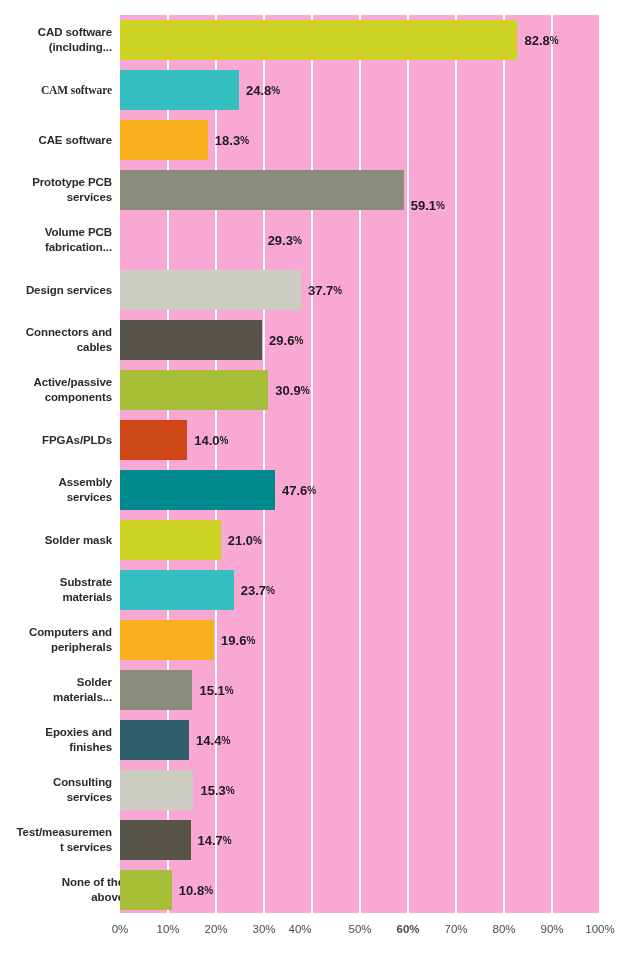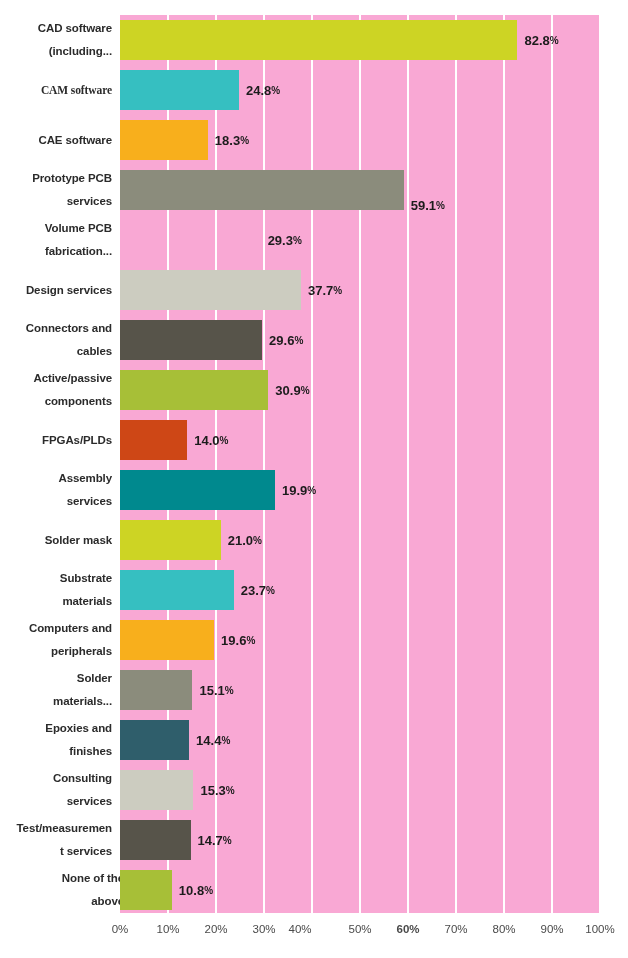--- a/index.html
+++ b/index.html
@@ -34,21 +34,21 @@
     display: flex;
     align-items: center;
     justify-content: flex-end;
     padding-right: 8px;
   }
   .cat-label {
     font-size: 11.5px;
     font-weight: bold;
     color: #2b2b2b;
     text-align: right;
-    line-height: 23px;
+    line-height: 15px;
     letter-spacing: -0.1px;
     white-space: pre-line;
   }
 
   
   .plot {
     position: absolute;
     left: 120px;
     top: 15px;
     width: 480px;
@@ -262,21 +262,21 @@
         <div class="row" style="height: 50px;">
           <div class="bar" style="width: 67.2px; top: 5px; background: rgb(206, 71, 22);"></div>
           <div class="bar-value" style="left: 74.2px; top: 5px;">
             <span>14.0</span>
             <span class="pct">%</span>
           </div>
         </div>
         <div class="row" style="height: 50px;">
           <div class="bar" style="width: 155.04px; top: 5px; background: rgb(0, 137, 142);"></div>
           <div class="bar-value" style="left: 162.04px; top: 5px;">
-            <span>19.9</span>
+            <span>47.6</span>
             <span class="pct">%</span>
           </div>
         </div>
         <div class="row" style="height: 50px;">
           <div class="bar" style="width: 100.8px; top: 5px; background: rgb(205, 212, 36);"></div>
           <div class="bar-value" style="left: 107.8px; top: 5px;">
             <span>21.0</span>
             <span class="pct">%</span>
           </div>
         </div>

